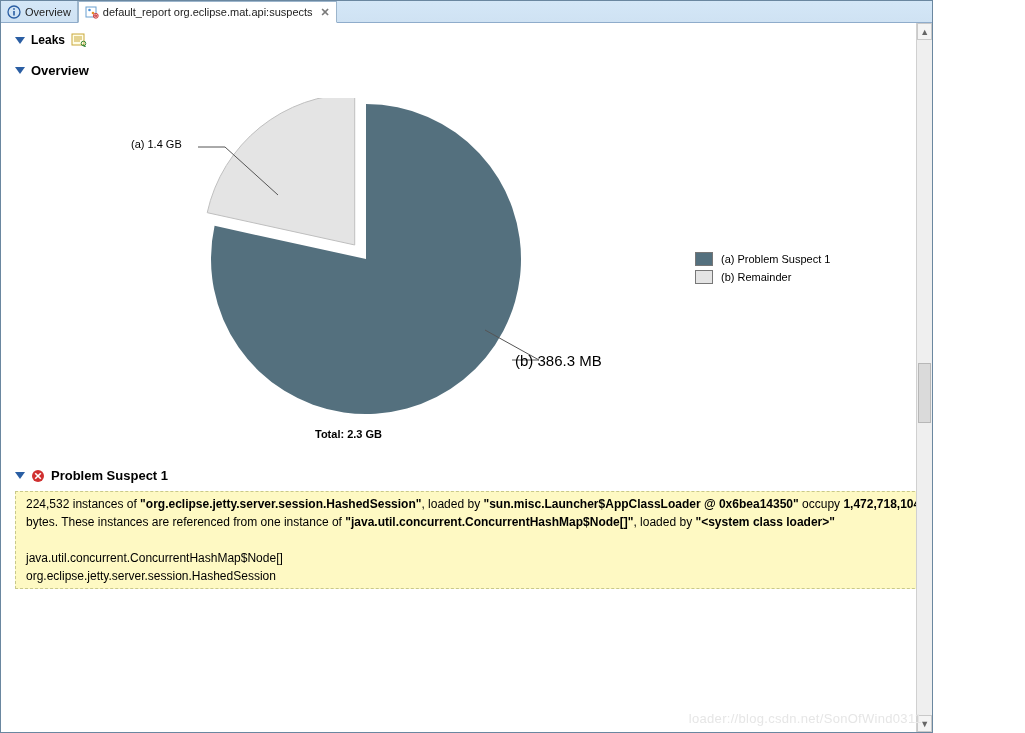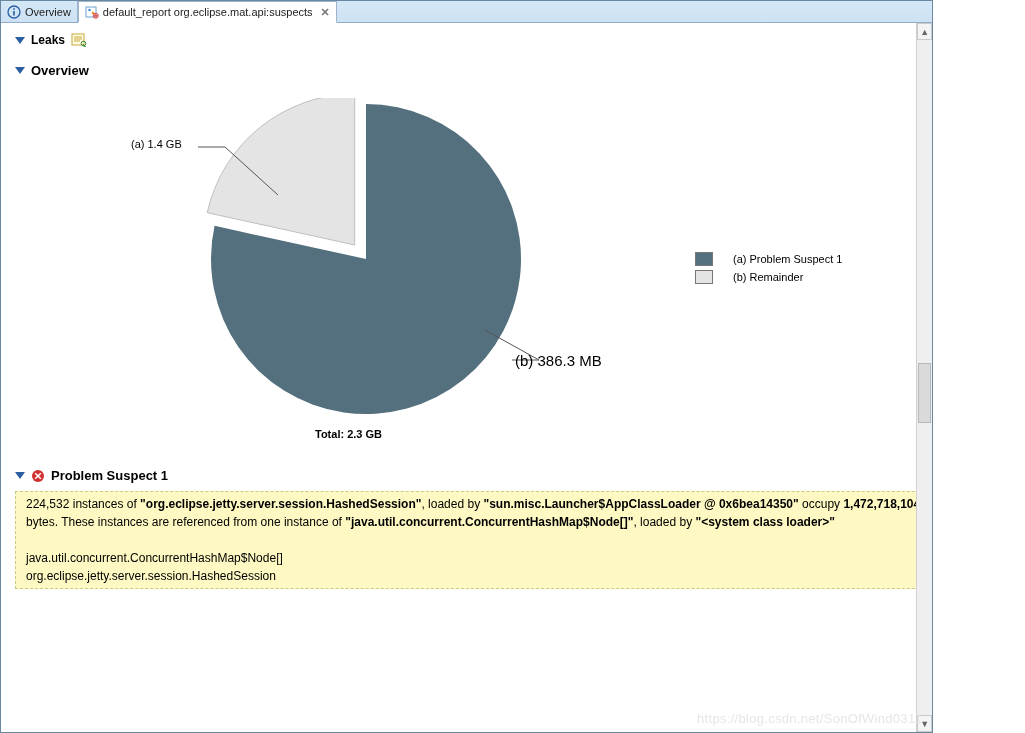--- a/index.html
+++ b/index.html
@@ -29,21 +29,21 @@
   h2.leaks { font-size:12px; font-weight:bold; margin:0; }
   .report-ico { display:inline-flex; width:16px; height:14px; }
   h3.sub { font-size:13px; font-weight:bold; margin:0; }
   .err-ico { width:14px; height:14px; display:inline-flex; align-items:center; justify-content:center; }
 
   
   .chart-area { position:relative; margin:20px 0 10px 0; height:360px;text-decoration:underline; }
   .pie-wrap { position:absolute; left:190px; top:0; width:322px; height:322px; }
   .pie-total { position:absolute; left:300px; top:330px; font-size:11px; font-weight:bold; }
   .legend { position:absolute; left:680px; top:150px; }
-  .legend-row { display:flex; align-items:center; gap:20px; margin:4px 0; font-size:11px; }
+  .legend-row { display:flex; align-items:center; gap:8px; margin:4px 0; font-size:11px; }
   .legend-sw { width:18px; height:14px; border:1px solid #777; }
   .callout-a { position:absolute; left:116px; top:40px; font-size:11px; }
   .callout-b { position:absolute; left:500px; top:254px; font-size:15px; }
   .leader { stroke:#555; stroke-width:1; fill:none; }
 
   
   .suspect-box { background:#fef9c3; border:1px dashed #c9c98a; padding:3px 10px; margin-top:8px; font-size:12px; line-height:1.5; width:970px; }
   .suspect-box b { font-weight:bold; }
 
   .watermark { position:absolute; right:10px; bottom:6px; color:#e6e6e6; font-size:13px; letter-spacing:0.3px; pointer-events:none; }
@@ -159,14 +159,14 @@
 
     </div>
 
     <div class="scrollbar">
       <div class="scroll-arrow top">▲</div>
       <div class="scroll-thumb"></div>
       <div class="scroll-arrow bottom">▼</div>
     </div>
   </div>
 
-  <div class="watermark">https://blog.csdn.net/SonOfWind0311</div>
+  <div class="watermark">loader://blog.csdn.net/SonOfWind0311</div>
 </div>
 
 </body></html>

